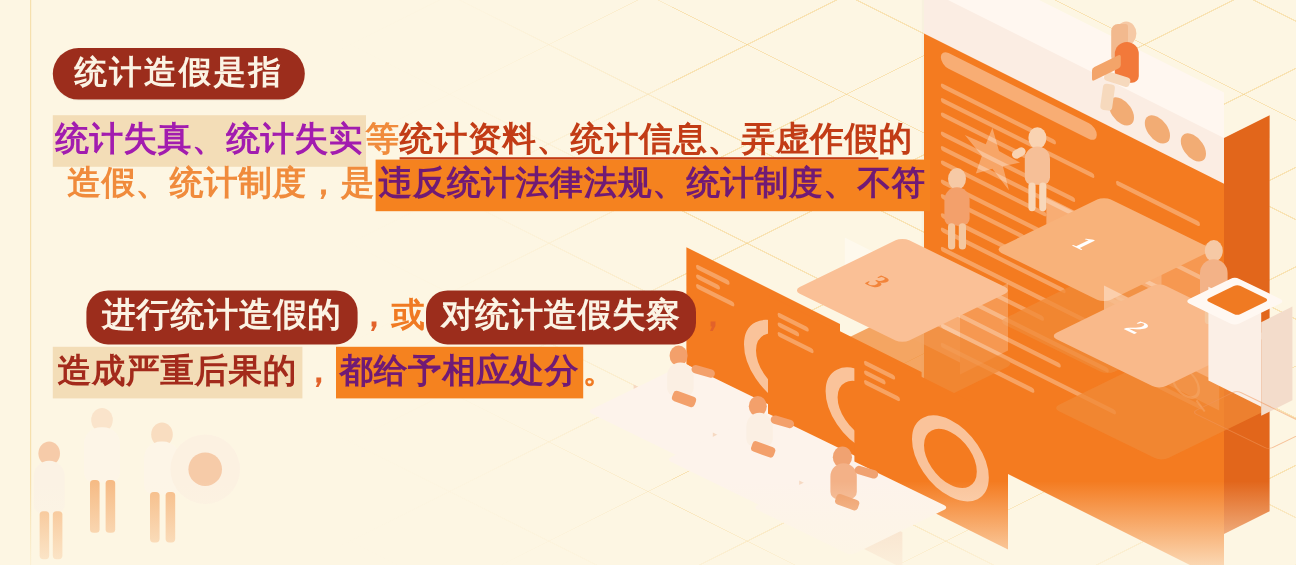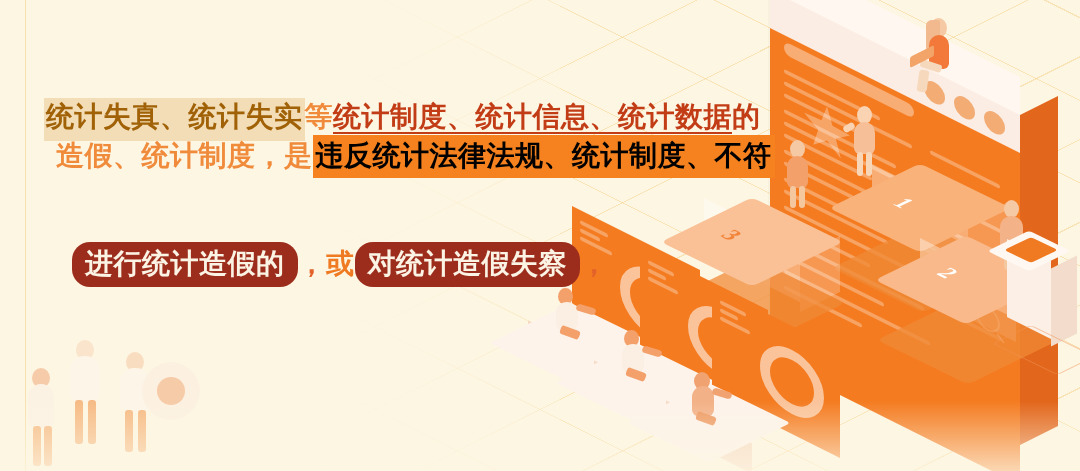--- a/index.html
+++ b/index.html
@@ -31,25 +31,25 @@
     padding:7px 18px 9px 18px;
     font-size:27px;font-weight:bold;letter-spacing:2px;
     line-height:1;
     box-shadow:0 1px 0 rgba(0,0,0,.04);
   }
 
   .para{position:absolute;left:44px;}
   .line{white-space:nowrap;line-height:1;margin-bottom:9px;font-size:28px;font-weight:bold;letter-spacing:.5px;}
 
   
-  .r-hl-tan{background:#F3DDB7;color:#a16207;padding:5px 2px 7px 2px;font-family:Liberation Mono, monospace;}
+  .r-hl-tan{background:#F3DDB7;color:#a21caf;padding:5px 2px 7px 2px;}
   .r-plain-light{color:#F08B3C;font-weight:bold;}
   .r-underline{color:#C23C16;text-decoration:underline;text-decoration-thickness:2px;text-underline-offset:6px;}
   .r-plain-tail{color:#C23C16;}
-  .r-hl-orange{background:#F5821F;color:#000000;padding:5px 3px 7px 3px;margin-top:23px;}
+  .r-hl-orange{background:#F5821F;color:#701a75;padding:5px 3px 7px 3px;margin-top:23px;}
   .r-orange{color:#F07A22;}
   .r-hl-tan-dark{background:#F3DDB7;color:#A32A1B;padding:5px 4px 7px 4px;}
   .r-badge-red{background:#9C2D1C;color:#FBF3E4;border-radius:18px;padding:6px 13px 8px 13px;}
   .r-comma{color:#E2622A;}
 
   .para1{top:103px;}
   .para2{top:250px;}
 
   
   .illus{position:absolute;right:0;top:0;width:560px;height:471px;}
@@ -300,30 +300,34 @@
     <div class="body-s" style="left:0;top:16px;width:30px;height:44px;background:#FDF5EC;"></div>
     <div class="leg" style="left:5px;top:58px;width:8px;height:42px;background:#F28C3A;"></div>
     <div class="leg" style="left:18px;top:58px;width:8px;height:42px;background:#F28C3A;"></div>
     <div class="gear" style="left:22px;top:10px;"></div>
   </div>
 
   <div class="floor-fade"></div>
 
   <div class="textblock">
 
+    <div class="title-badge">统计造假是指</div>
 
     <div class="para para1">
       <div class="line">
-        <span class="r-hl-tan">统计失真、统计失实</span><span class="r-plain-light">等</span><span class="r-underline">统计制度、统计信息、统计数据</span><span class="r-plain-tail">的</span>
+        <span class="r-hl-tan">统计失真、统计失实</span><span class="r-plain-light">等</span><span class="r-underline">统计资料、统计信息、弄虚作假</span><span class="r-plain-tail">的</span>
       </div>
       <div class="line" style="padding-left:12px;">
         <span class="r-plain-light">造假、统计制度，是</span><span class="r-hl-orange">违反统计法律法规、统计制度、不符</span>
       </div>
     </div>
 
     <div class="para para2">
       <div class="line" style="margin-bottom:18px;padding-left:28px;">
         <span class="r-badge-red">进行统计造假的</span><span class="r-comma">，</span><span class="r-orange">或</span><span class="r-badge-red">对统计造假失察</span><span class="r-comma">，</span>
       </div>
+      <div class="line">
+        <span class="r-hl-tan-dark">造成严重后果的</span><span class="r-comma">，</span><span class="r-hl-orange">都给予相应处分</span><span class="r-orange">。</span>
+      </div>
     </div>
 
   </div>
 </div>
 
 </body></html>

